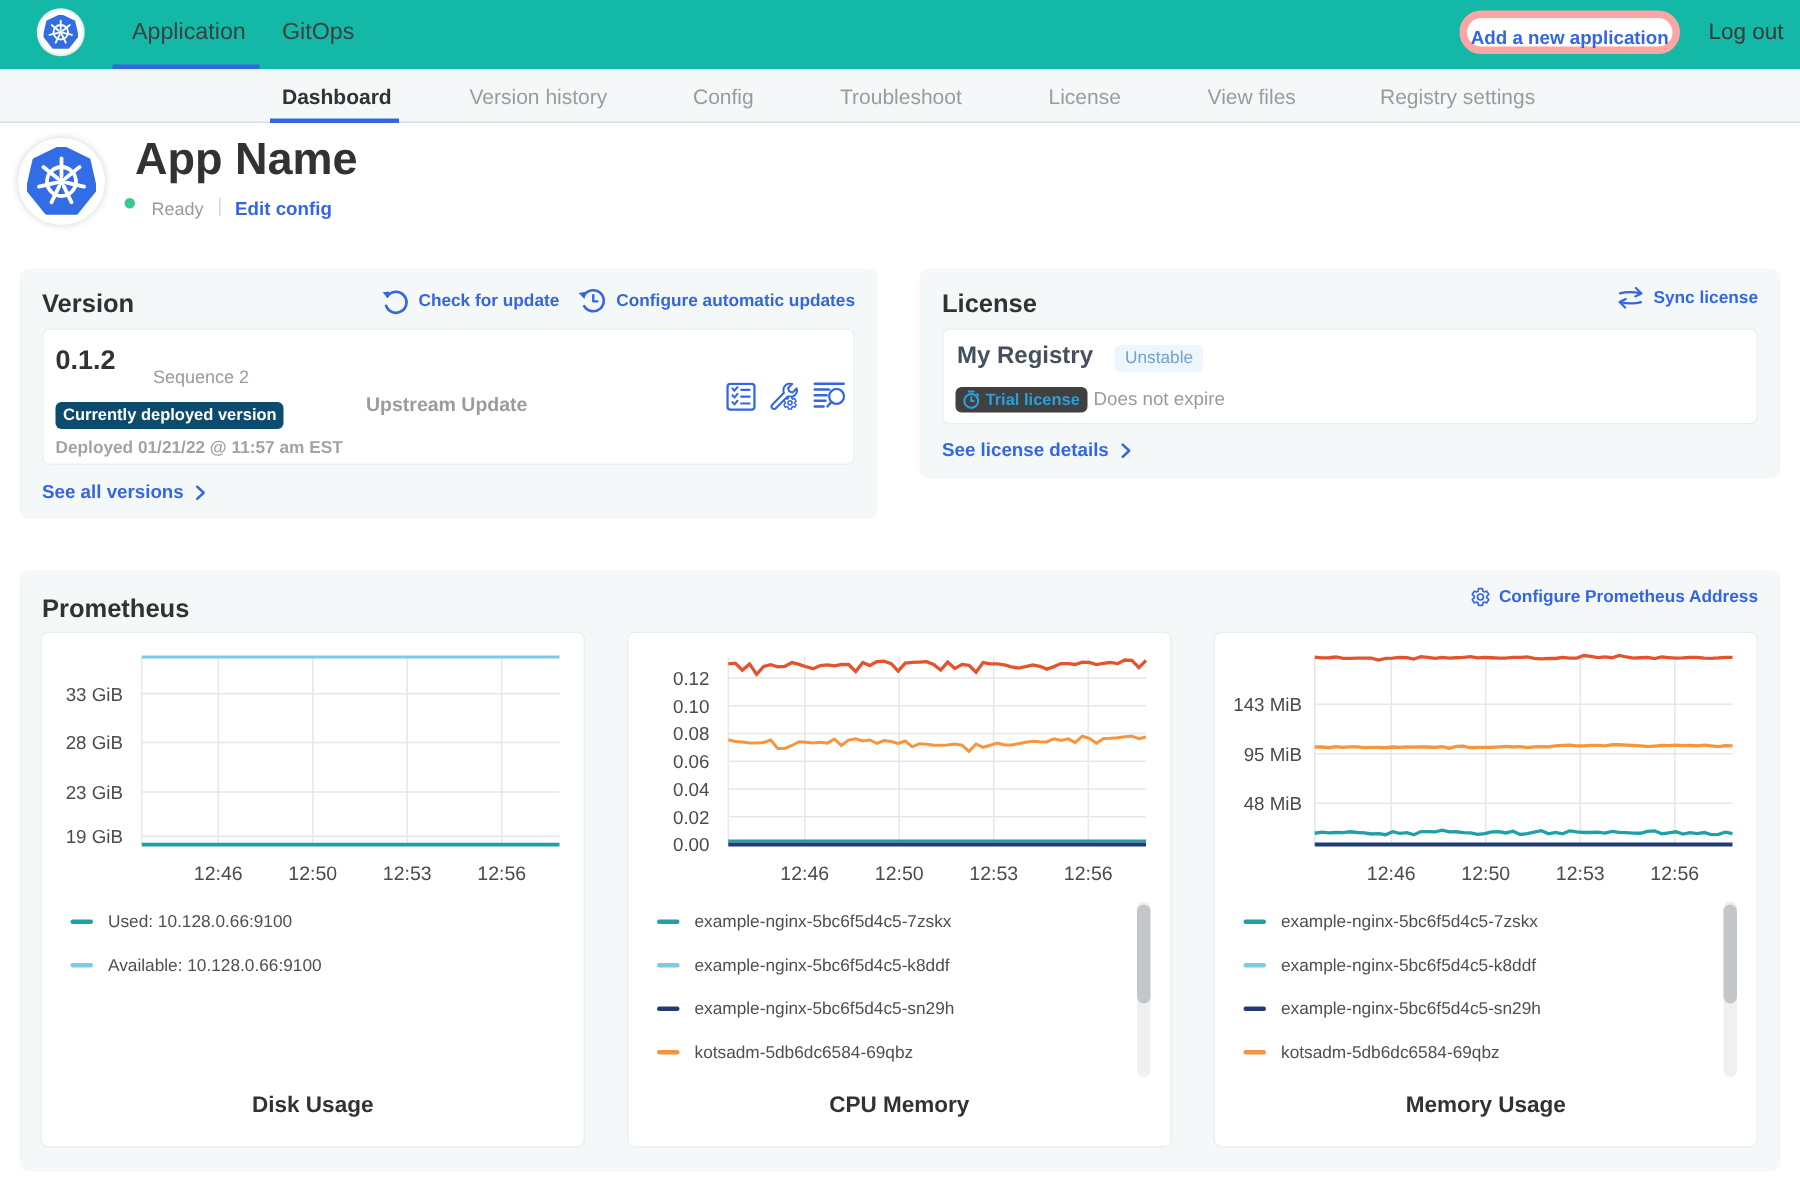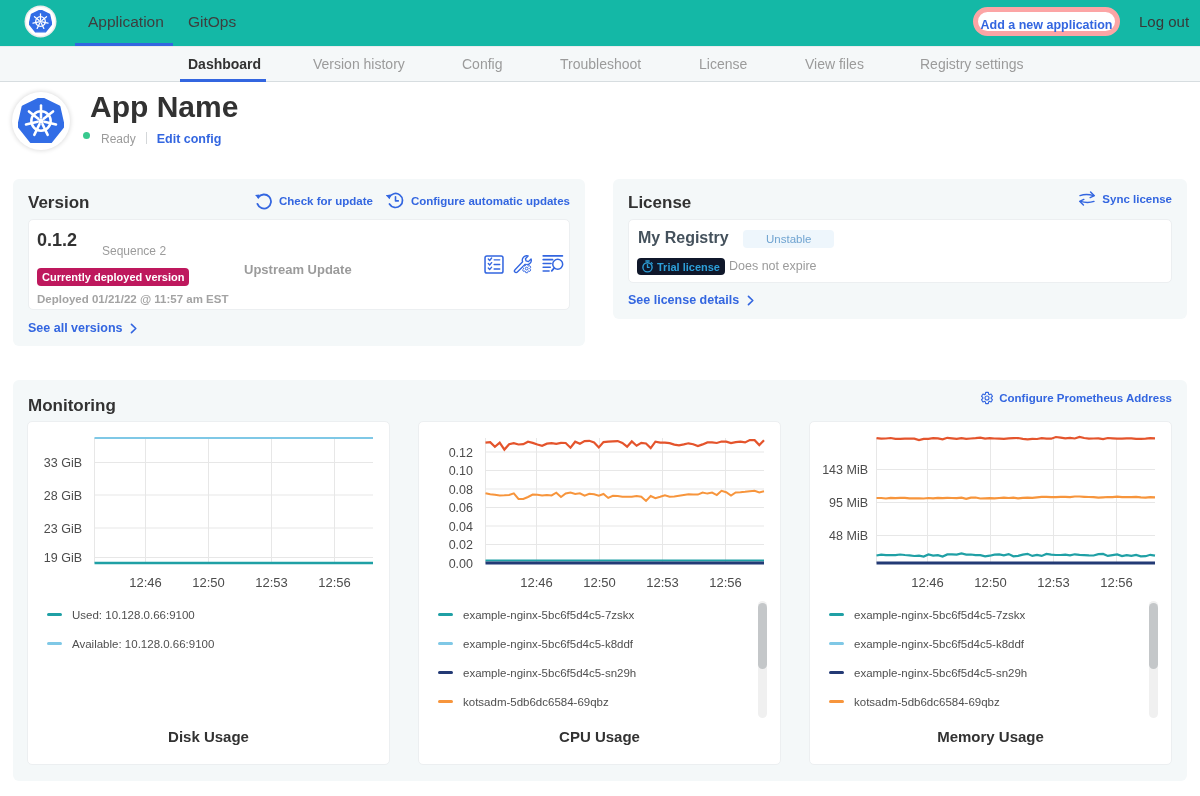--- a/index.html
+++ b/index.html
@@ -43,33 +43,33 @@
 .card h2 { position:absolute; left:15px; top:14px; font-size:17px; color:#323232; font-family:"Liberation Sans"; }
 .whitebox { position:absolute; background:#fff; border:1px solid #eceff1; border-radius:5px; }
 .toplink { font-size:11.5px; font-weight:bold; color:#3366e0; display:flex; align-items:center; white-space:nowrap; }
 .cardlinks { position:absolute; right:15px; top:12px; display:flex; gap:13px; align-items:center; }
 .toplink svg { margin-right:6px; }
 
 
 .verbox { left:15px; top:40px; width:542px; height:91px; }
 .vernum { position:absolute; left:8px; top:11px; line-height:1; font-size:18px; font-weight:bold; color:#323232; }
 .verseq { position:absolute; left:73px; top:24px; font-size:12px; color:#9b9b9b; }
-.verpill { position:absolute; left:8px; top:48px; height:18px; line-height:18px; padding:0 5px; background:#be185d;
+.verpill { position:absolute; left:8px; top:48px; height:18px; line-height:18px; padding:0 5px; background:#0c4a6e;
   color:#fff; font-size:11px; font-weight:bold; border-radius:4px; }
 .verdate { position:absolute; left:8px; top:73px; font-size:11.5px; font-weight:bold; color:#a3a3a3; }
 .verup { position:absolute; left:215px; top:42px; font-size:13px; font-weight:bold; color:#9b9b9b; }
 .vericons { position:absolute; left:455px; top:34px; display:flex; gap:9px; align-items:center; }
 .seelink { position:absolute; font-size:12.5px; font-weight:bold; color:#3366e0; display:flex; align-items:center; }
 
 
 .licbox { left:15px; top:40px; width:544px; height:64px; }
 .custname { position:absolute; left:9px; top:9px; font-size:16px; font-weight:bold; color:#44515c; }
-.unstable { position:absolute; left:114px; top:10px; height:18px; line-height:18px; padding:0 23px; background:#eef6fc;
+.unstable { position:absolute; left:114px; top:10px; height:18px; line-height:18px; padding:0 7px; background:#eef6fc;
   color:#6fa3d0; font-size:11.5px; border-radius:4px; }
-.trialpill { position:absolute; left:8px; top:38px; height:17px; display:flex; align-items:center; padding:0 5px 0 4px; background:#0f172a;
+.trialpill { position:absolute; left:8px; top:38px; height:17px; display:flex; align-items:center; padding:0 5px 0 4px; background:#404040;
   color:#2d9fd8; font-size:11px; font-weight:bold; border-radius:4px; }
 .noexpire { position:absolute; left:100px; top:39px; font-size:12.5px; color:#9b9b9b; }
 
 
 .chartcard { position:absolute; top:41px; width:363px; height:344px; background:#fff; border:1px solid #eceff1; border-radius:5px; }
 .chartcard.c1 { left:14px; }
 .chartcard.c2 { left:405px; }
 .chartcard.c3 { left:796px; }
 .charttitle { position:absolute; left:0; width:100%; top:306px; text-align:center; font-size:15px; font-weight:bold; color:#323232; }
 .legend { position:absolute; left:19px; top:178px; }
@@ -231,21 +231,21 @@
         <span style="margin-left:3px;">Trial license</span>
       </div>
     <div class="noexpire">Does not expire</div>
   </div>
   <div class="seelink" style="left:15px; top:114px;">See license details&nbsp;<svg width="9" height="11" viewBox="0 0 11 13" style="margin-left:3px;">
         <path d="M 3 1.5 L 8.3 6.5 L 3 11.5" fill="none" stroke="#3366e0" stroke-width="2" stroke-linecap="round" stroke-linejoin="round"></path>
       </svg></div>
 </div>
 
 <div class="card card-mon">
-  <h2 style="top:16px;">Monitoring</h2>
+  <h2 style="top:16px;">Prometheus</h2>
   <div class="cardlinks" style="top:11px;">
       <div class="toplink">
         <svg width="14" height="14" viewBox="0 0 24 24" style="margin-right:5px;">
           <path d="M19.14,12.94c0.04-0.3,0.06-0.61,0.06-0.94c0-0.32-0.02-0.64-0.07-0.94l2.03-1.58c0.18-0.14,0.23-0.41,0.12-0.61l-1.92-3.32c-0.12-0.22-0.37-0.29-0.59-0.22l-2.39,0.96c-0.5-0.38-1.03-0.7-1.62-0.94L14.4,2.81c-0.04-0.24-0.24-0.41-0.48-0.41h-3.84c-0.24,0-0.43,0.17-0.47,0.41L9.25,5.35C8.66,5.59,8.12,5.92,7.63,6.29L5.24,5.33c-0.22-0.08-0.47,0-0.59,0.22L2.74,8.87C2.62,9.08,2.66,9.34,2.86,9.48l2.03,1.58C4.84,11.36,4.8,11.69,4.8,12s0.02,0.64,0.07,0.94l-2.03,1.58c-0.18,0.14-0.23,0.41-0.12,0.61l1.92,3.32c0.12,0.22,0.37,0.29,0.59,0.22l2.39-0.96c0.5,0.38,1.03,0.7,1.62,0.94l0.36,2.54c0.05,0.24,0.24,0.41,0.48,0.41h3.84c0.24,0,0.44-0.17,0.47-0.41l0.36-2.54c0.59-0.24,1.13-0.56,1.62-0.94l2.39,0.96c0.22,0.08,0.47,0,0.59-0.22l1.92-3.32c0.12-0.22,0.07-0.47-0.12-0.61L19.14,12.94z" fill="none" stroke="#3366e0" stroke-width="1.9" stroke-linejoin="round"></path>
           <circle cx="12" cy="12" r="3.4" fill="none" stroke="#3366e0" stroke-width="1.9"></circle>
         </svg>
         <span>Configure Prometheus Address</span>
       </div>
     </div>
 
@@ -338,21 +338,21 @@
       <div class="legrow">
           <span class="legdash" style="background:#233a75;"></span>
           <span class="legtxt">example-nginx-5bc6f5d4c5-sn29h</span>
         </div>
       <div class="legrow">
           <span class="legdash" style="background:#f7953c;"></span>
           <span class="legtxt">kotsadm-5db6dc6584-69qbz</span>
         </div>
     </div>
     <div class="scrollbar"></div>
-    <div class="charttitle">CPU Usage</div>
+    <div class="charttitle">CPU Memory</div>
   </div>
 
   <div class="chartcard c3">
     <svg class="abs" style="left:0;top:0;" width="363" height="176" viewBox="0 0 363 176">
         <g stroke="#e7e7e7" stroke-width="1">
           <line x1="66.5" y1="16" x2="66.5" y2="141"></line>
           <line x1="117.5" y1="16" x2="117.5" y2="141"></line>
           <line x1="180.5" y1="16" x2="180.5" y2="141"></line>
           <line x1="243.5" y1="16" x2="243.5" y2="141"></line>
           <line x1="306.5" y1="16" x2="306.5" y2="141"></line>

